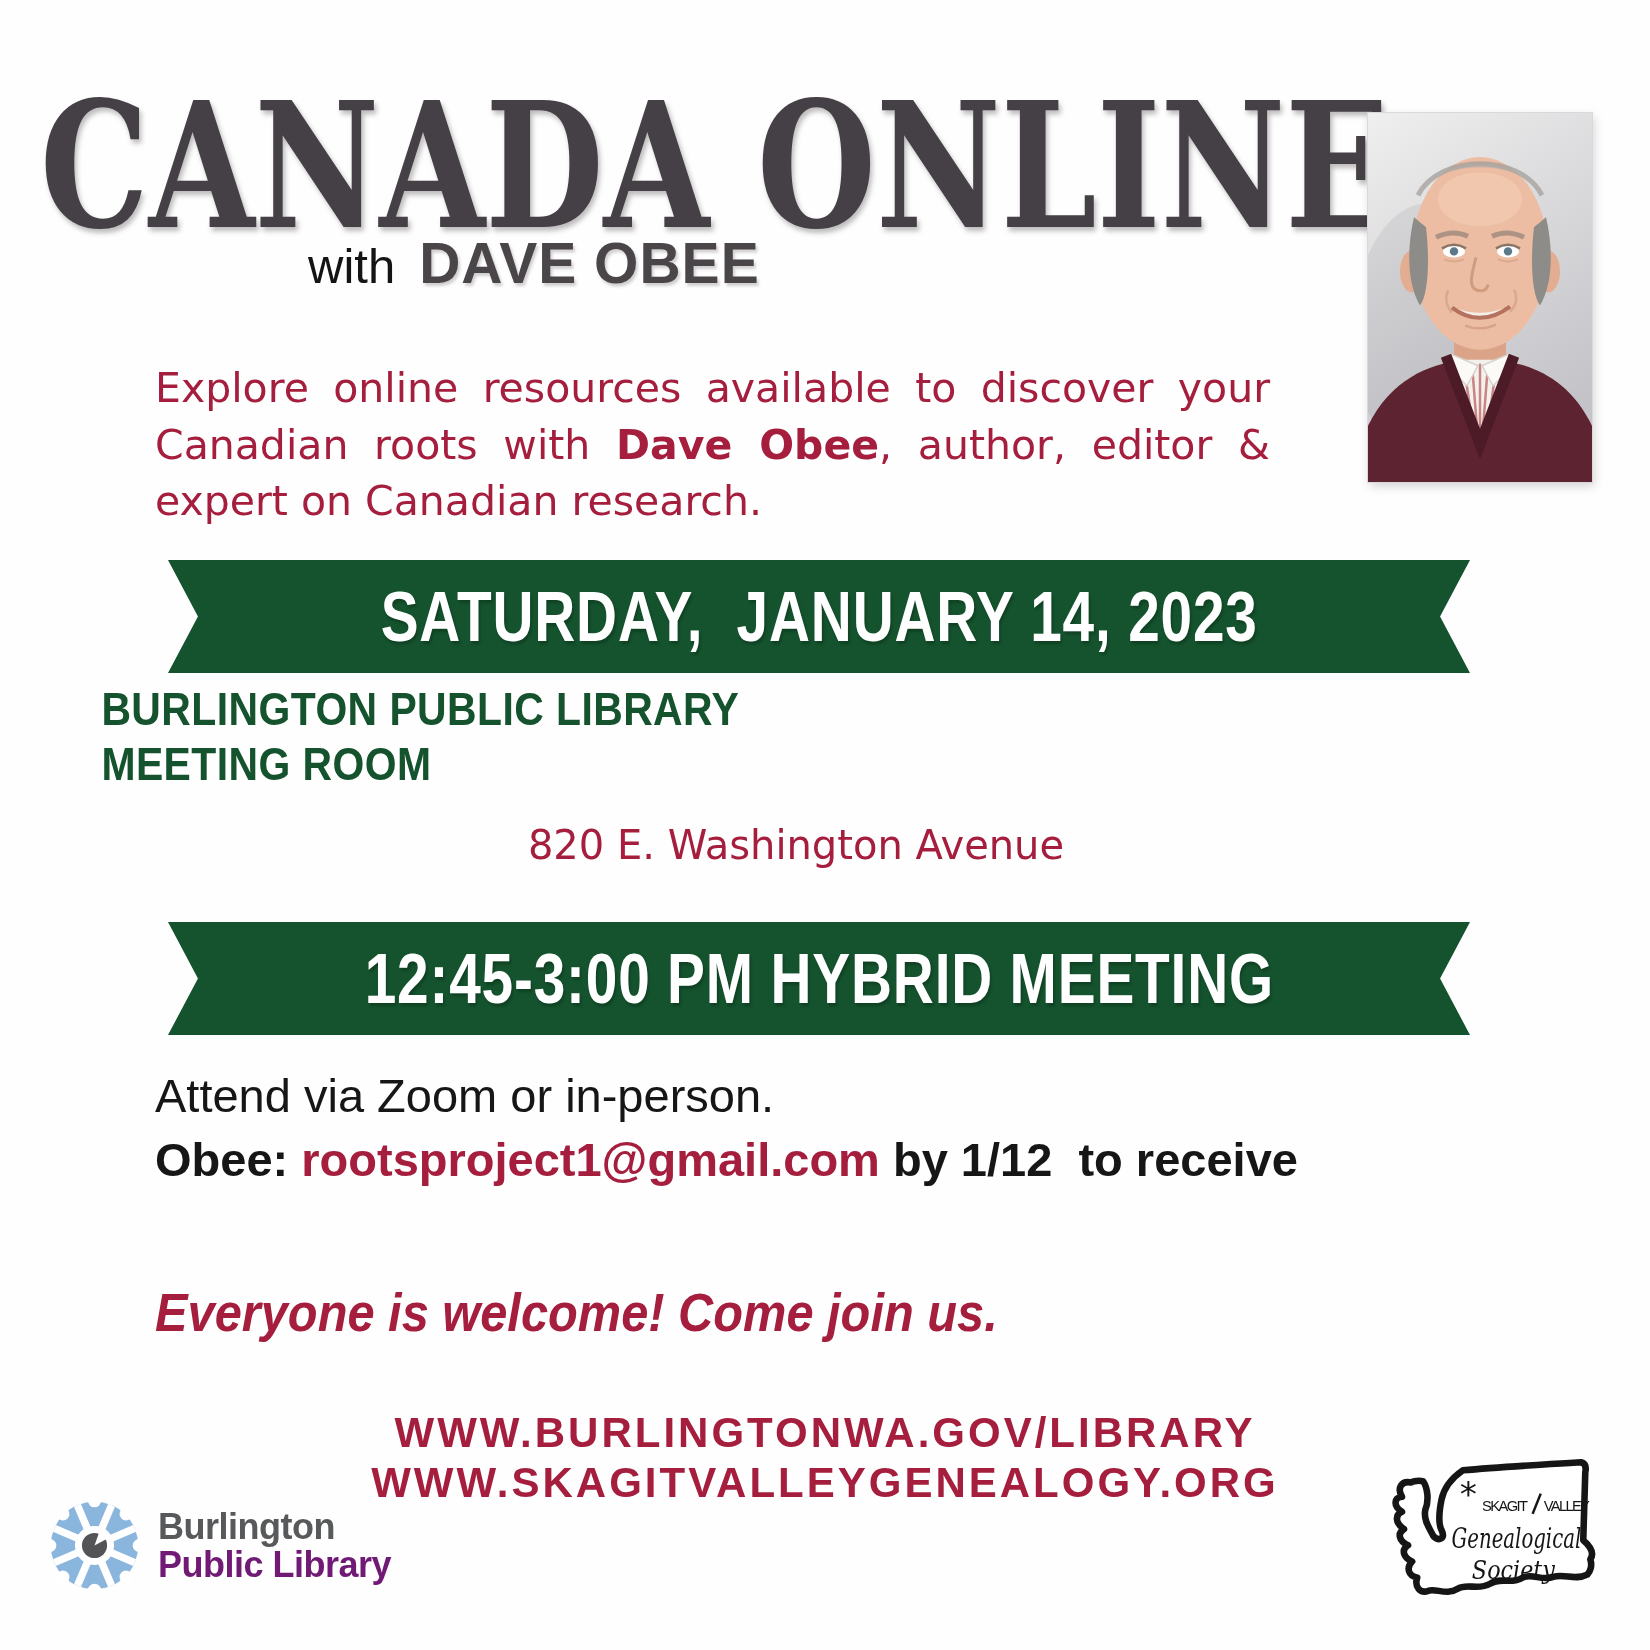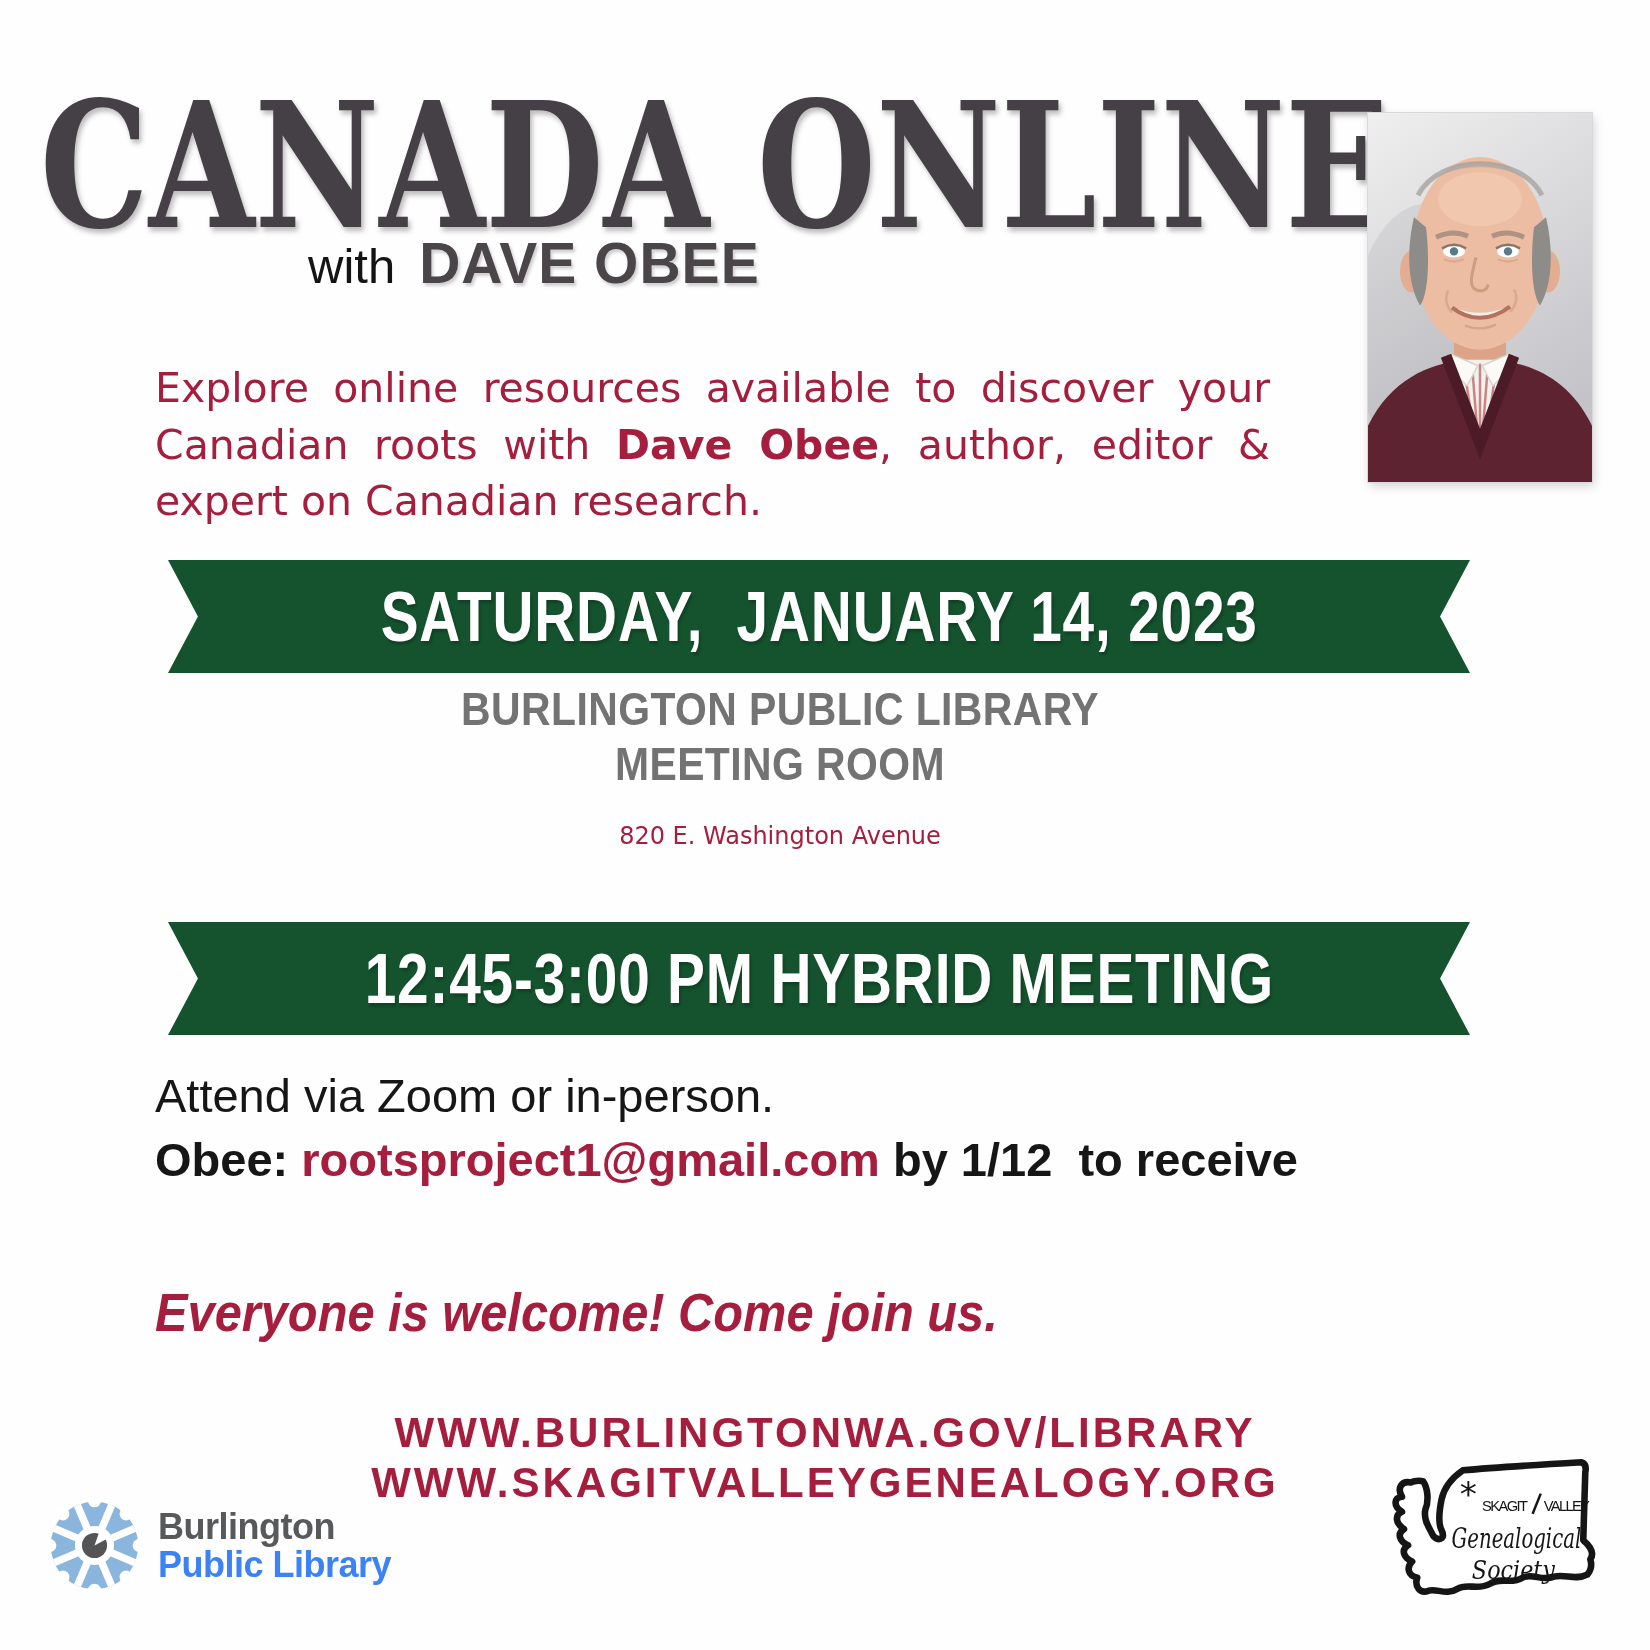--- a/index.html
+++ b/index.html
@@ -56,29 +56,29 @@
   }
   .banner-label{
     color:#ffffff;font-weight:700;font-size:71px;letter-spacing:1px;
     white-space:pre;display:inline-block;transform:scaleX(.8);transform-origin:center;
     text-shadow:2px 3px 3px rgba(0,0,0,.22);
   }
   .banner1{top:560px;}
   .banner2{top:922px;}
 
   
-  .venue{left:0;top:682px;width:1560px;text-align:center;color:#737373;}
+  .venue{left:0;top:682px;width:1560px;color:#14532d;}
   .venue div{
     font-weight:700;font-size:47px;line-height:1.16;letter-spacing:.5px;
     transform:scaleX(.87);transform-origin:center;
   }
   .address{
-    left:0;top:822px;width:1560px;text-align:center;
+    left:16px;top:822px;width:1560px;text-align:center;
     font-family:"DejaVu Sans", sans-serif;
-    font-size:24px;color:#a51e3d;
+    font-size:40px;color:#a51e3d;
   }
 
   
   .attend{left:155px;top:1050px;width:1365px;font-size:47px;color:#161616;line-height:1.2;margin-top:18px;}
   .attend .l1{font-weight:400;margin-bottom:8px;}
   .attend .bold-lines{font-weight:700;}
   .attend span{white-space:pre-wrap;}
   .attend .email{color:#a51e3d;}
 
   .welcome{
@@ -91,21 +91,21 @@
   .websites{
     left:0;top:1408px;width:1650px;text-align:center;
     font-weight:700;font-size:42px;letter-spacing:3px;color:#a51e3d;line-height:1.2;
   }
 
   
   .bpl{left:48px;top:1498px;display:flex;align-items:center;gap:17px;}
   .bpl svg{width:93px;height:95px;}
   .bpl-name{font-weight:700;font-size:36px;line-height:1.05;letter-spacing:-.5px;}
   .bpl-name .g{color:#58595b;}
-  .bpl-name .bl{color:#3b82f6;}
+  .bpl-name .bl{color:#701a75;}
 
   .svgs{left:1364px;top:1443px;width:236px;height:162px;}
   .svgs svg{width:100%;height:100%;}
 </style>
 </head>
 <body>
 
 <div class="abs title">
   <span class="squeeze">CANADA ONLINE</span>
 </div>

